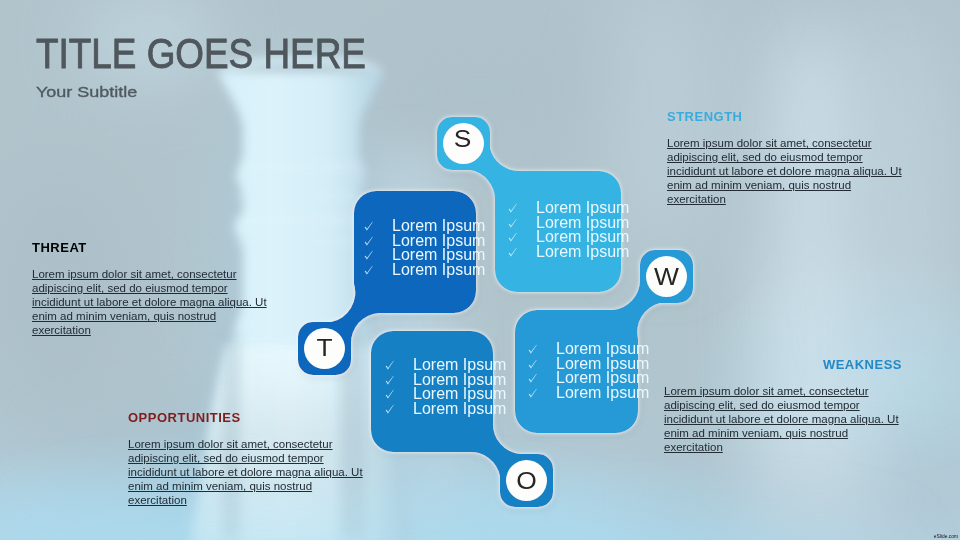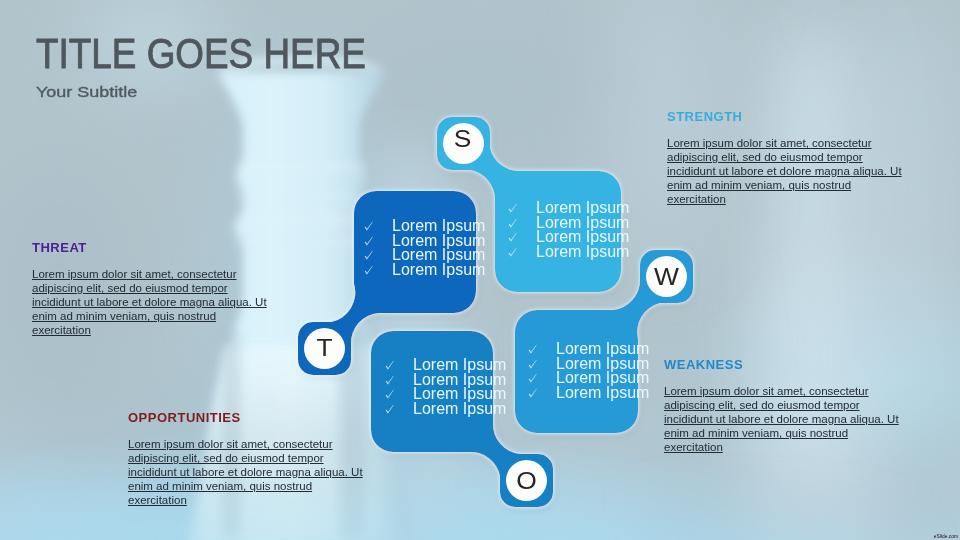--- a/index.html
+++ b/index.html
@@ -26,21 +26,21 @@
             transform:scaleX(1.215);transform-origin:left top;
             -webkit-text-stroke:0.35px #505a61;}
 
   .sect{position:absolute;}
   .sect .h{font-size:13px;font-weight:700;letter-spacing:.5px;line-height:1;margin:0;}
   .sect .p{font-size:11.5px;line-height:14.05px;color:#222c35;margin:0;text-decoration:underline;}
   #sec-strength{left:667px;top:110px;width:238px;}
   #sec-strength .h{color:#41b6e6;}
   #sec-strength .p{margin-top:13px;}
   #sec-weakness{left:664px;top:358px;width:238px;}
-  #sec-weakness .h{color:#2389c6;}
+  #sec-weakness .h{color:#2389c6;text-align:right;}
   #sec-weakness .p{margin-top:13px;}
   #sec-threat{left:32px;top:241px;width:238px;}
   #sec-threat .h{color:#1b6cb4;}
   #sec-threat .p{margin-top:13px;}
   #sec-opportunities{left:128px;top:411px;width:238px;}
   #sec-opportunities .h{color:#2180bf;}
   #sec-opportunities .p{margin-top:13px;}
 
   .letter{position:absolute;width:41px;height:18px;display:flex;align-items:flex-end;
           justify-content:center;font-size:24px;color:#262626;line-height:18px;font-weight:400;}
@@ -351,21 +351,21 @@
 
   <div class="sect" id="sec-strength">
     <div class="h" style="color: rgb(58, 171, 221);">STRENGTH</div>
     <div class="p">Lorem ipsum dolor sit amet, consectetur adipiscing elit, sed do eiusmod tempor incididunt ut labore et dolore magna aliqua. Ut enim ad minim veniam, quis nostrud exercitation</div>
   </div>
   <div class="sect" id="sec-weakness">
     <div class="h" style="color: rgb(35, 137, 198);">WEAKNESS</div>
     <div class="p">Lorem ipsum dolor sit amet, consectetur adipiscing elit, sed do eiusmod tempor incididunt ut labore et dolore magna aliqua. Ut enim ad minim veniam, quis nostrud exercitation</div>
   </div>
   <div class="sect" id="sec-threat">
-    <div class="h" style="color: #4c1d95;">THREAT</div>
+    <div class="h" style="color: #000000;">THREAT</div>
     <div class="p">Lorem ipsum dolor sit amet, consectetur adipiscing elit, sed do eiusmod tempor incididunt ut labore et dolore magna aliqua. Ut enim ad minim veniam, quis nostrud exercitation</div>
   </div>
   <div class="sect" id="sec-opportunities">
     <div class="h" style="color: #7f1d1d;">OPPORTUNITIES</div>
     <div class="p">Lorem ipsum dolor sit amet, consectetur adipiscing elit, sed do eiusmod tempor incididunt ut labore et dolore magna aliqua. Ut enim ad minim veniam, quis nostrud exercitation</div>
   </div>
 
   <div class="wm">eSlide.com</div>
 </div>
 

